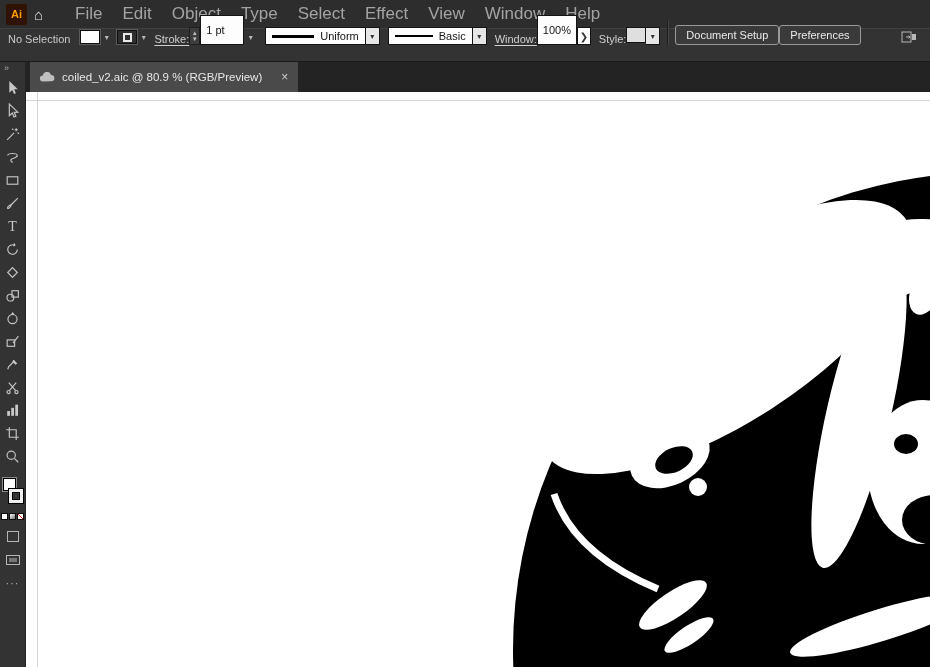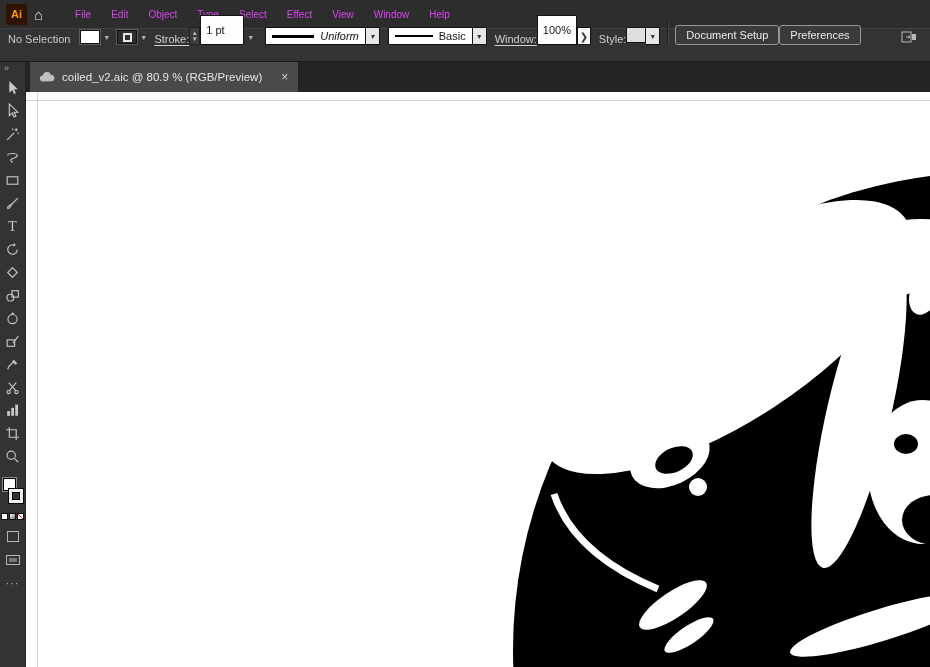--- a/index.html
+++ b/index.html
@@ -4,21 +4,21 @@
 <style>
   * { margin:0; padding:0; box-sizing:border-box; }
   html,body { width:930px; height:667px; overflow:hidden; }
   body { font-family:"Liberation Sans", sans-serif; background:#2d2d2d; position:relative; }
 
   
   .menubar { height:28px; display:flex; align-items:center; background:#2d2d2d; padding-left:4px; }
   .app-logo { width:21px; height:21px; background:#2f1300; color:#ff9a00; font-weight:bold; font-size:11px;
               display:flex; align-items:center; justify-content:center; border-radius:2px; margin:0 7px 0 2px; }
   .home-icon { color:#e3e3e3; font-size:15px; margin-right:22px; line-height:1; }
-  .menu-item { color:#d946ef; font-size:10px; padding:0 10px; height:28px; display:flex; align-items:center; cursor:default; }
+  .menu-item { color:#a3a3a3; font-size:17px; padding:0 10px; height:28px; display:flex; align-items:center; cursor:default; }
 
   
   .control-bar { height:34px; background:#333333; border-top:1px solid #404040; border-bottom:1px solid #1a1a1a;
                  display:flex; align-items:flex-end; padding:16px 8px; font-size:11px; color:#c9c9c9; }
   .no-selection { margin-right:10px; white-space:nowrap; }
   .swatch-group { display:flex; align-items:center; margin-right:4px; }
   .fill-swatch { width:20px; height:14px; background:#ffffff; border:1px solid #101010; box-shadow:0 0 0 1px #5a5a5a; }
   .stroke-swatch { width:20px; height:14px; background:#2e2e2e; border:1px solid #101010; box-shadow:0 0 0 1px #5a5a5a;
                    display:flex; align-items:center; justify-content:center; }
   .stroke-swatch span { width:9px; height:9px; border:2px solid #e8e8e8; display:block; }
@@ -110,21 +110,21 @@
   </span>
 
   <span class="label-link">Stroke:</span>
   <span class="stepper">
     <span>▲</span>
     <span>▼</span>
   </span>
   <span class="field w-stroke">1 pt</span>
   <span class="chev">▾</span>
 
-  <span class="dd" style="margin-left:8px;font-style:italic;">
+  <span class="dd" style="margin-left:8px;">
     <span class="preview-line"></span>
     <span class="dd-label">Uniform</span>
     <span class="dd-chev">▾</span>
   </span>
 
   <span class="dd" style="margin-left:8px;margin-top:32px;">
     <span class="preview-line thin"></span>
     <span class="dd-label">Basic</span>
     <span class="dd-chev">▾</span>
   </span>

